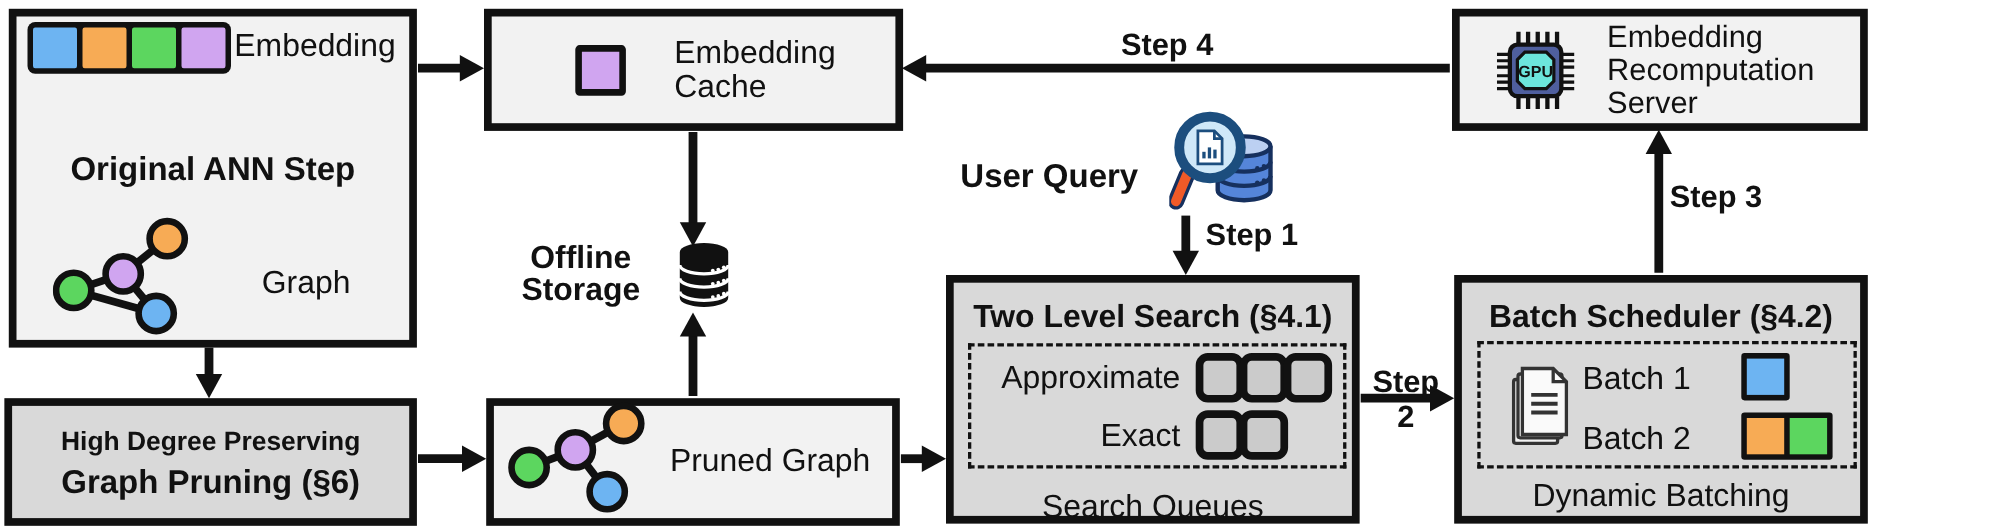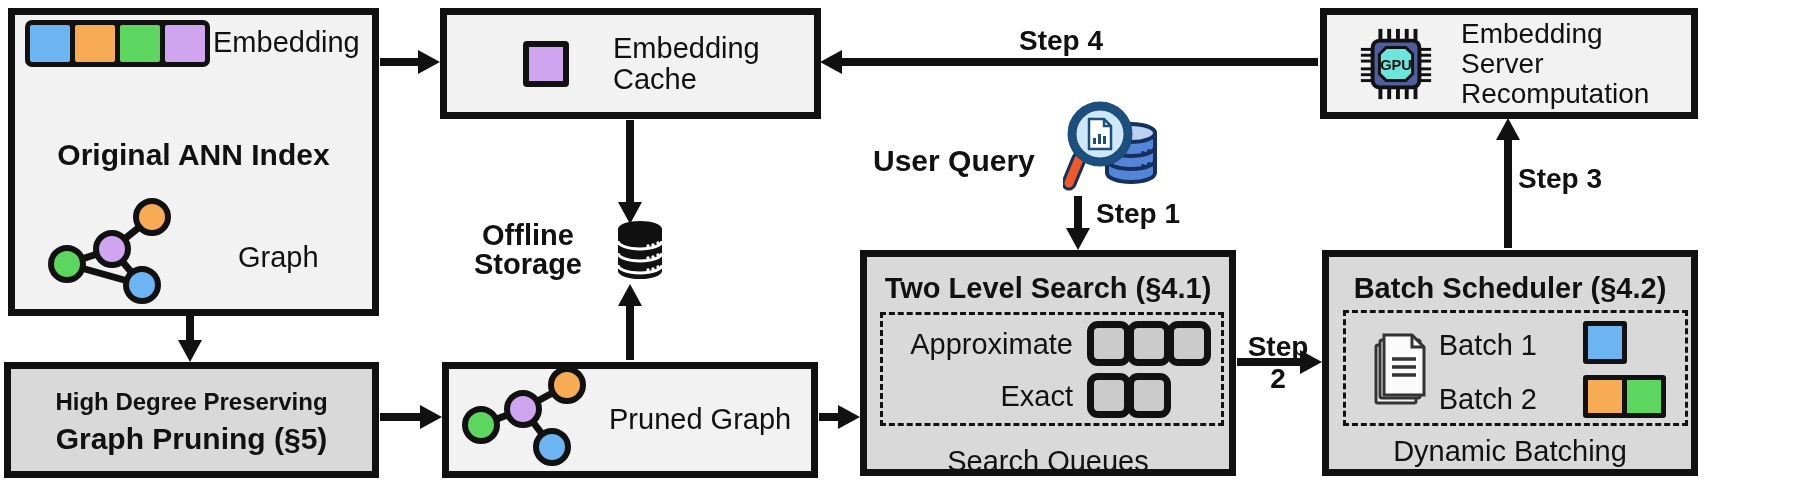--- a/index.html
+++ b/index.html
@@ -40,41 +40,41 @@
 <div class="canvas">
 
   <div class="box" style="left:8px;top:8px;width:371px;height:308px;z-index:1">
     <div class="strip abs" style="left:10px;top:5px;">
       <div class="cell c-blue"></div>
       <div class="cell c-orange"></div>
       <div class="cell c-green"></div>
       <div class="cell c-purple"></div>
     </div>
     <div class="t abs" style="left:198px;top:11px;">Embedding</div>
-    <div class="tb ctr abs" style="top:123px;font-size:30px;">Original ANN Index</div>
+    <div class="tb ctr abs" style="top:123px;font-size:30px;">Original ANN Step</div>
     <svg class="icon abs" style="left:33px;top:180px;" width="140" height="116" viewBox="0 0 140 116">
       <g stroke="#111" stroke-width="7">
         <line x1="104" y1="22" x2="64" y2="54"></line>
         <line x1="64" y1="54" x2="19" y2="69"></line>
         <line x1="64" y1="54" x2="94" y2="90"></line>
         <line x1="19" y1="69" x2="94" y2="90"></line>
       </g>
       <g stroke="#111" stroke-width="6">
         <circle cx="104" cy="22" r="16" fill="var(--orange)"></circle>
         <circle cx="64" cy="54" r="16" fill="var(--purple)"></circle>
         <circle cx="19" cy="69" r="16" fill="var(--green)"></circle>
         <circle cx="94" cy="90" r="16" fill="var(--blue)"></circle>
       </g>
     </svg>
     <div class="t abs" style="left:223px;top:226px;">Graph</div>
   </div>
 
   <div class="box dark" style="left:4px;top:362px;width:375px;height:116px;z-index:1;display:flex;flex-direction:column;justify-content:center;align-items:center;line-height:37px;">
     <span class="tb" style="font-size:24px;">High Degree Preserving</span>
-    <span class="tb" style="font-size:30px;">Graph Pruning (§5)</span>
+    <span class="tb" style="font-size:30px;">Graph Pruning (§6)</span>
   </div>
 
   <div class="box" style="left:440px;top:8px;width:381px;height:111px;z-index:1;display:flex;align-items:center;">
     <div class="cache-sq" style="margin-left:76px;"></div>
     <div class="t" style="margin-left:44px;line-height:31px;">
       <div>Embedding</div>
       <div>Cache</div>
     </div>
   </div>
 
@@ -225,22 +225,22 @@
         <line x1="64" y1="45" x2="76" y2="45"></line>
           <line x1="64" y1="51" x2="76" y2="51"></line>
           <line x1="64" y1="57" x2="76" y2="57"></line>
       </g>
       <rect x="16" y="16" width="48" height="48" rx="7" fill="var(--gpu-body)" stroke="#111" stroke-width="4"></rect>
       <polygon points="30,23 50,23 57,30 57,50 50,57 30,57 23,50 23,30" fill="var(--gpu-screen)" stroke="#111" stroke-width="3"></polygon>
       <text x="40" y="46" text-anchor="middle" font-size="15" font-weight="bold" fill="#111">GPU</text>
     </svg>
     <div style="margin-left:26px;font-size:28px;line-height:30px;">
       <div>Embedding</div>
+      <div>Recomputation</div>
       <div>Server</div>
-      <div>Recomputation</div>
     </div>
   </div>
 
   <div class="step" style="left:1096px;top:198px;">Step 1</div>
   <div class="step" style="left:1238px;top:331px;width:80px;text-align:center;">Step 2</div>
   <div class="step" style="left:1518px;top:163px;">Step 3</div>
   <div class="step" style="left:1018px;top:25px;width:86px;text-align:center;">Step 4</div>
 
   <svg class="overlay" width="1817" height="481" viewBox="0 0 1817 481">
 

